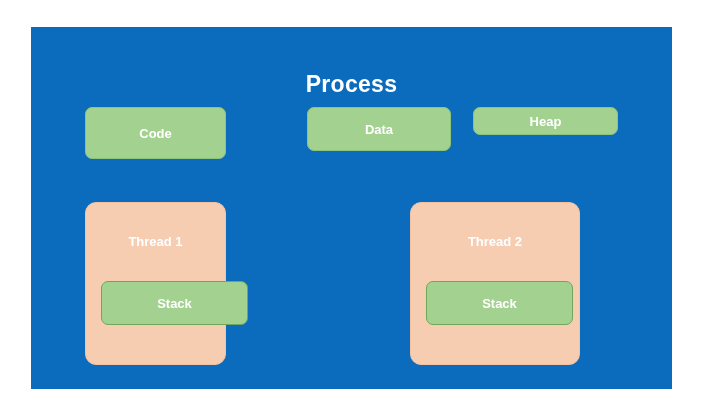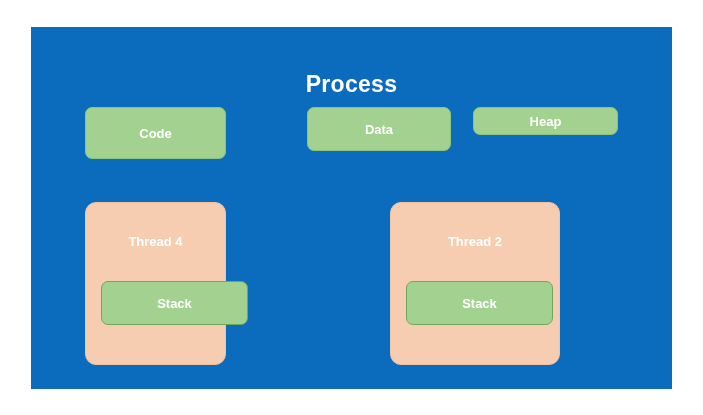--- a/index.html
+++ b/index.html
@@ -55,21 +55,21 @@
   .seg-heap { left: 442px; top: 80px; width: 145px; height: 28px; }
 
   .thread {
     position: absolute;
     background: #f7cdb2;
     border: 1px solid #f2c2a2;
     border-radius: 11px;
     box-sizing: border-box;
   }
   .thread-1 { left: 54px;  top: 175px; width: 141px; height: 163px; }
-  .thread-2 { left: 359px; top: 175px; width: 170px; height: 163px; }
+  .thread-2 { left: 379px; top: 175px; width: 170px; height: 163px; }
 
   .thread-label {
     position: absolute;
     left: 0;
     top: 31px;
     width: 100%;
     text-align: center;
     color: #ffffff;
     font-size: 13px;
     font-weight: bold;
@@ -105,21 +105,21 @@
 
     <div class="seg seg-data">
       <span>Data</span>
     </div>
 
     <div class="seg seg-heap">
       <span>Heap</span>
     </div>
 
     <div class="thread thread-1">
-      <div class="thread-label">Thread 4</div>
+      <div class="thread-label">Thread 1</div>
       <div class="stack stack-1">
         <span>Stack</span>
       </div>
     </div>
 
     <div class="thread thread-2">
       <div class="thread-label">Thread 2</div>
       <div class="stack stack-2">
         <span>Stack</span>
       </div>

